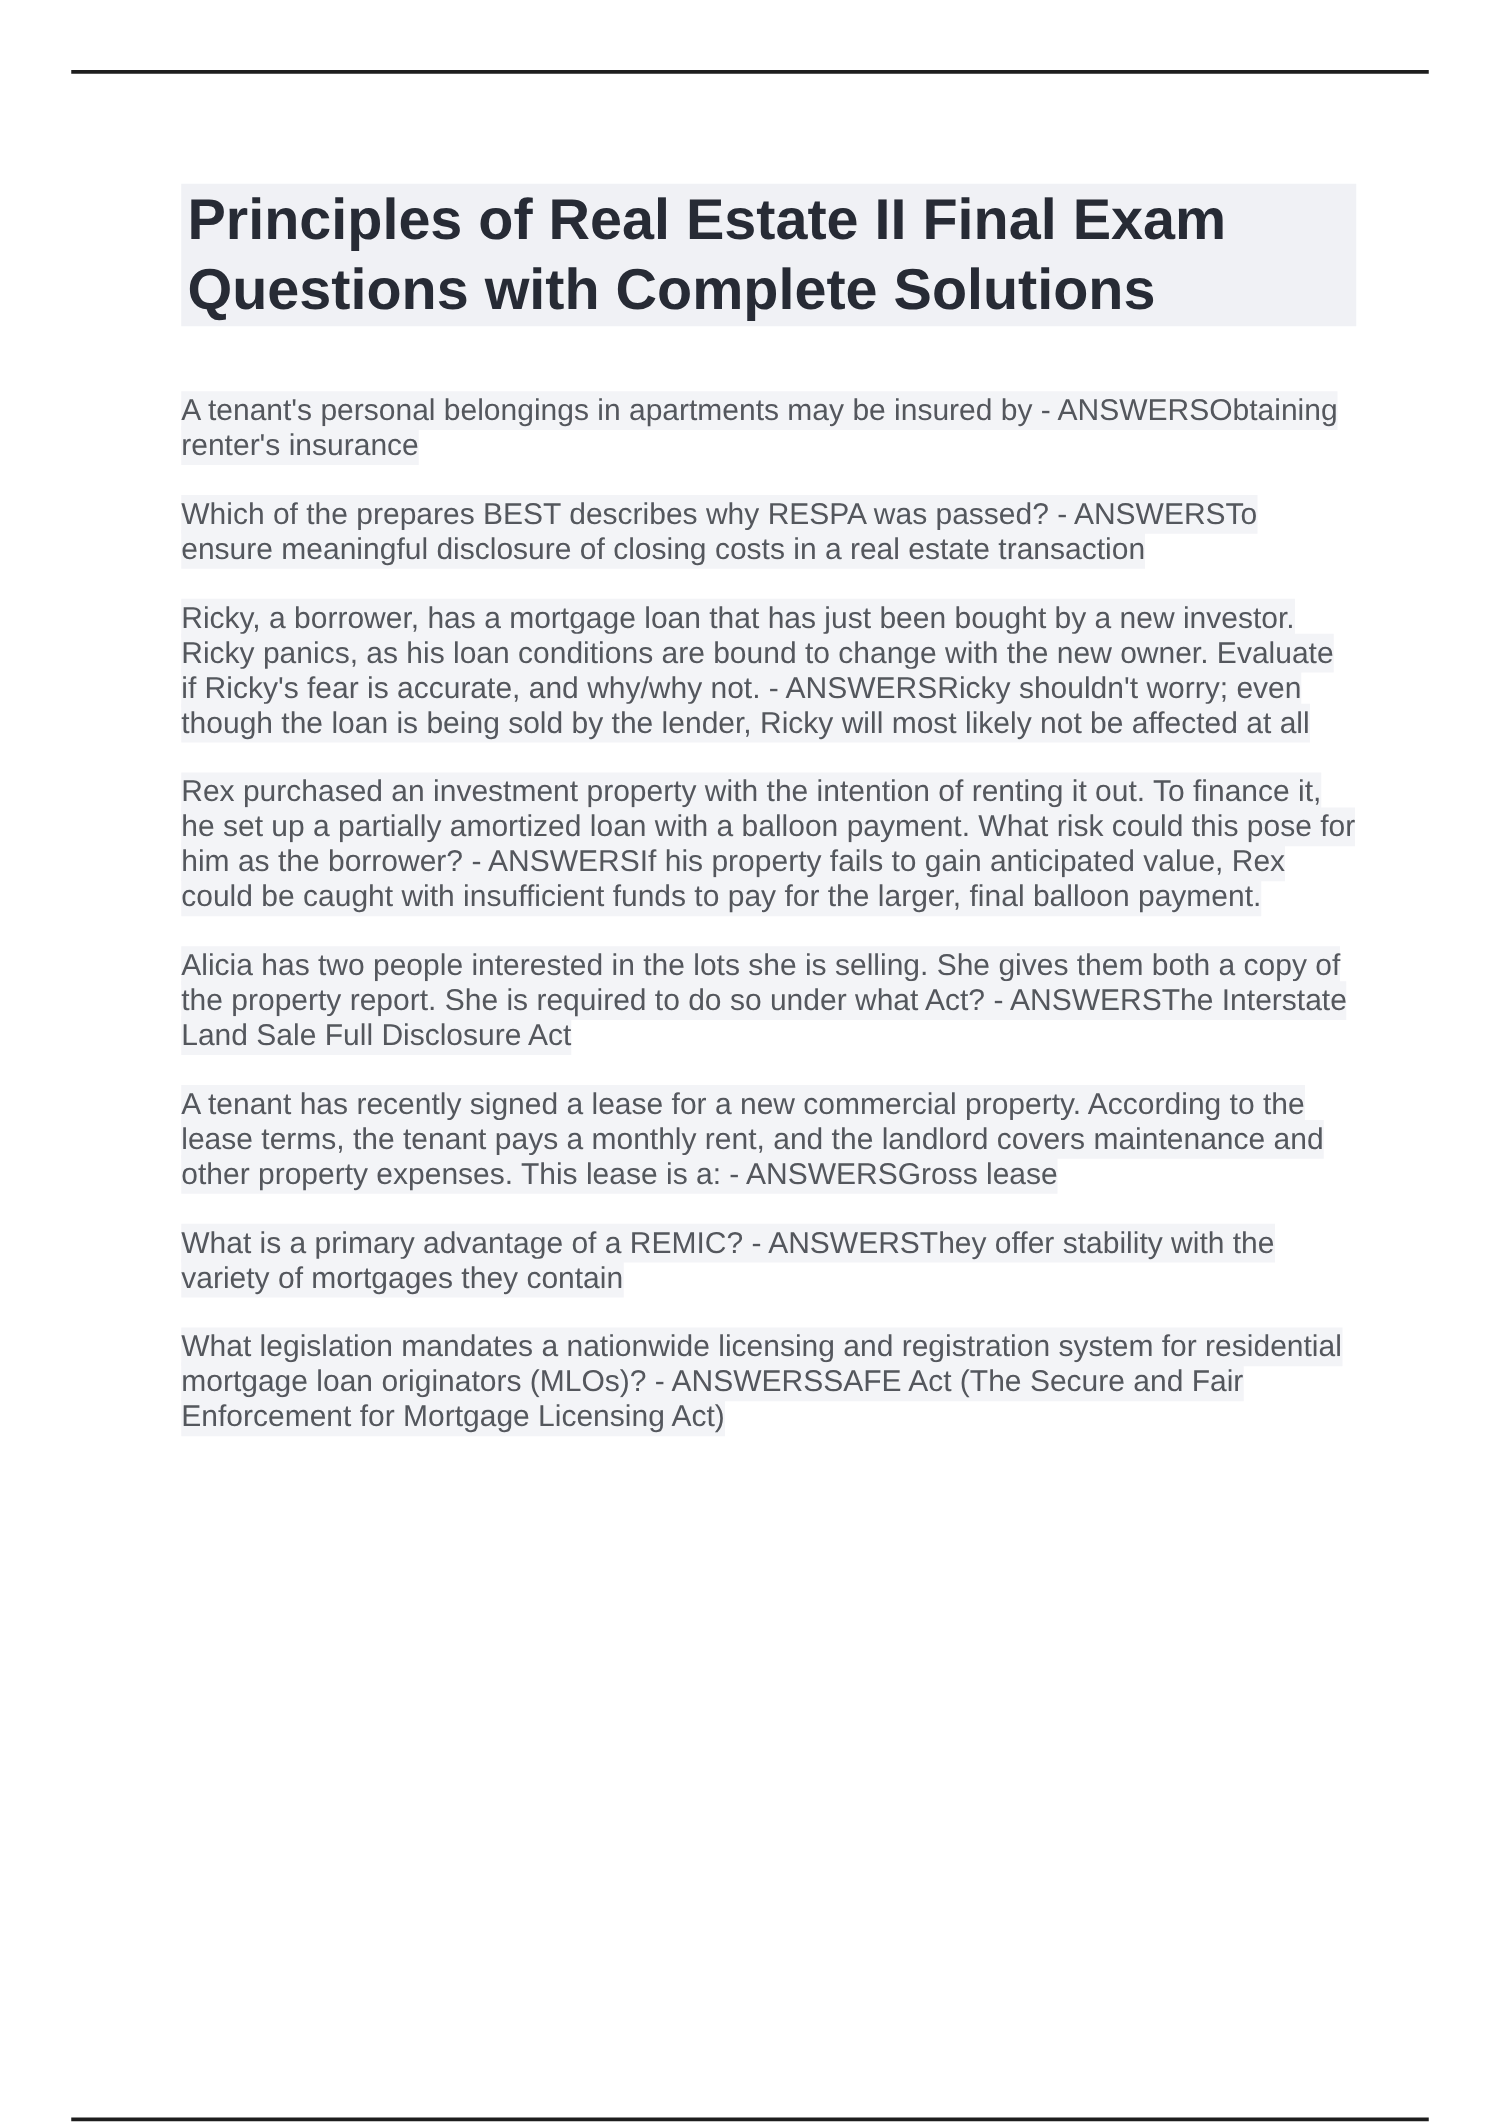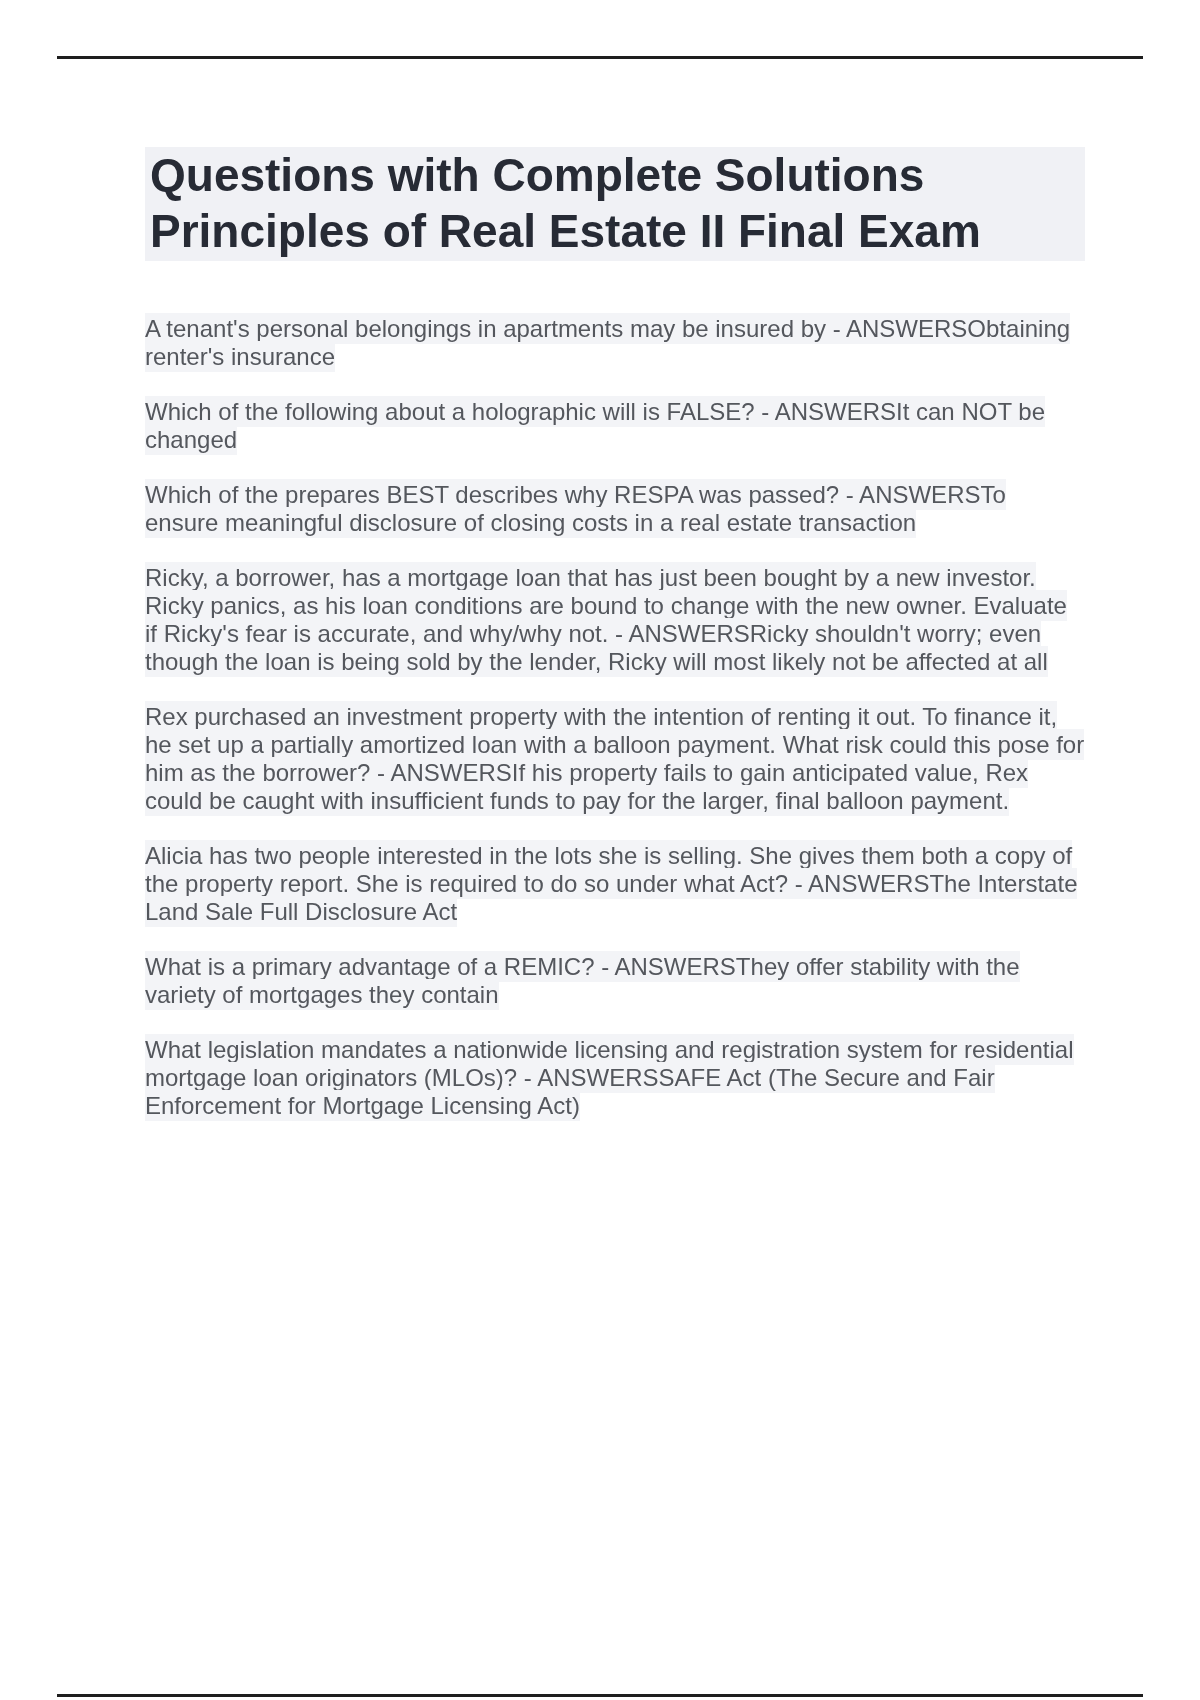--- a/index.html
+++ b/index.html
@@ -52,30 +52,30 @@
   }
 </style>
 </head>
 <body>
 
 <div class="page">
   <div class="rule rule-top"></div>
 
   <div class="content">
     <h1 class="title">
+      <span class="title-line">Principles of Real Estate II Final Exam</span>
       <span class="title-line">Questions with Complete Solutions</span>
-      <span class="title-line">Principles of Real Estate II Final Exam</span>
     </h1>
 
     <div>
         <p class="qa"><span class="hl">A tenant's personal belongings in apartments may be insured by - ANSWERSObtaining renter's insurance</span></p>
-        <p class="qa"><span class="hl">Which of the following about a holographic will is FALSE? - ANSWERSIt can NOT be changed</span></p>
         <p class="qa"><span class="hl">Which of the prepares BEST describes why RESPA was passed? - ANSWERSTo ensure meaningful disclosure of closing costs in a real estate transaction</span></p>
         <p class="qa"><span class="hl">Ricky, a borrower, has a mortgage loan that has just been bought by a new investor. Ricky panics, as his loan conditions are bound to change with the new owner. Evaluate if Ricky's fear is accurate, and why/why not. - ANSWERSRicky shouldn't worry; even though the loan is being sold by the lender, Ricky will most likely not be affected at all</span></p>
         <p class="qa"><span class="hl">Rex purchased an investment property with the intention of renting it out. To finance it, he set up a partially amortized loan with a balloon payment. What risk could this pose for him as the borrower? - ANSWERSIf his property fails to gain anticipated value, Rex could be caught with insufficient funds to pay for the larger, final balloon payment.</span></p>
         <p class="qa"><span class="hl">Alicia has two people interested in the lots she is selling. She gives them both a copy of the property report. She is required to do so under what Act? - ANSWERSThe Interstate Land Sale Full Disclosure Act</span></p>
+        <p class="qa"><span class="hl">A tenant has recently signed a lease for a new commercial property. According to the lease terms, the tenant pays a monthly rent, and the landlord covers maintenance and other property expenses. This lease is a: - ANSWERSGross lease</span></p>
         <p class="qa"><span class="hl">What is a primary advantage of a REMIC? - ANSWERSThey offer stability with the variety of mortgages they contain</span></p>
         <p class="qa"><span class="hl">What legislation mandates a nationwide licensing and registration system for residential mortgage loan originators (MLOs)? - ANSWERSSAFE Act (The Secure and Fair Enforcement for Mortgage Licensing Act)</span></p>
       </div>
   </div>
 
   <div class="rule rule-bottom"></div>
 </div>
 
 </body></html>

